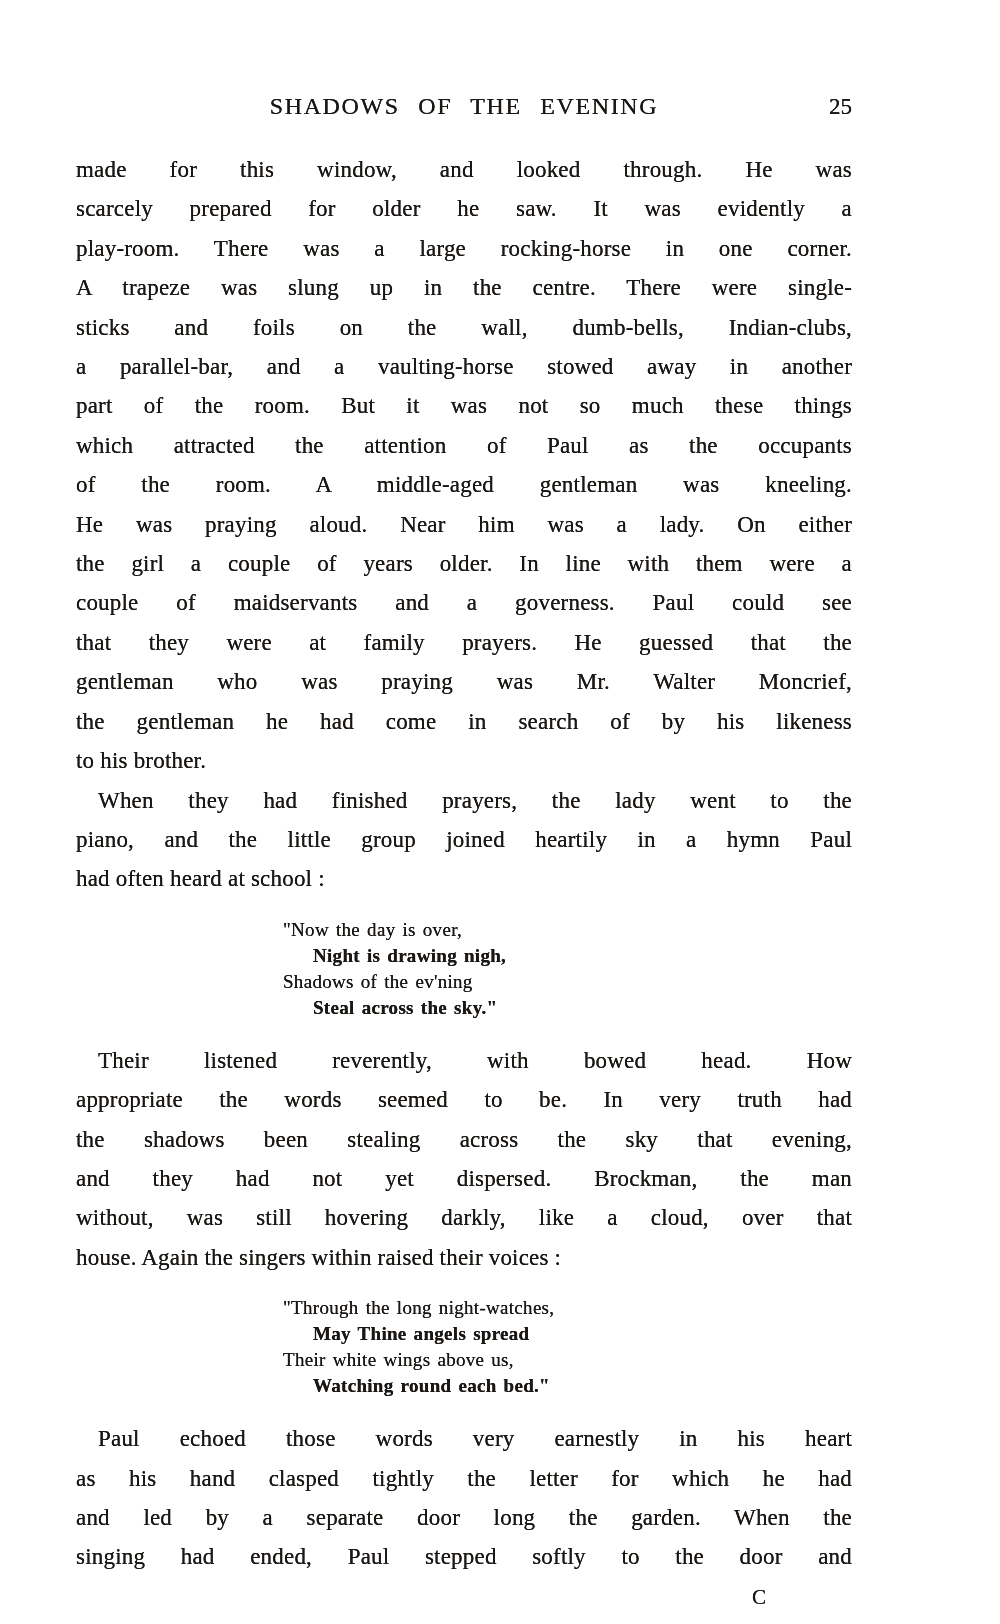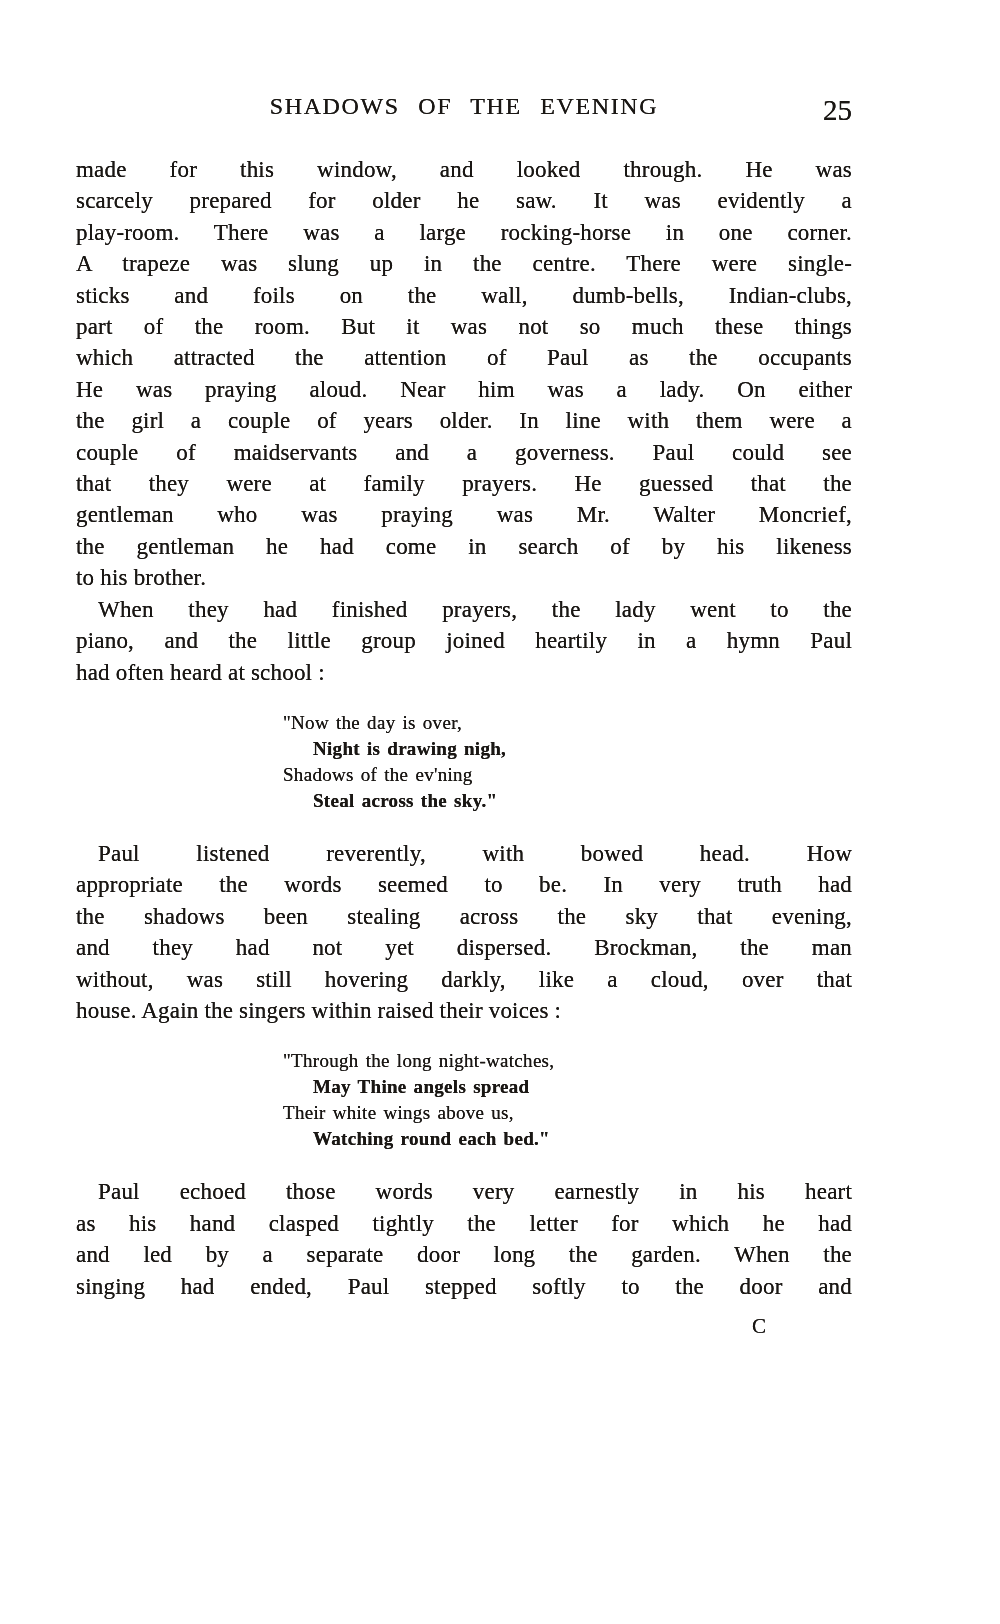--- a/index.html
+++ b/index.html
@@ -40,36 +40,37 @@
     font-size: 24px;
     letter-spacing: 1.6px;
     word-spacing: 11px;
     white-space: nowrap;
     text-shadow: 0 0 0.5px currentColor;
   }
   .page-number {
     position: absolute;
     right: 0;
     top: 1px;
-    font-size: 29px;
+    font-size: 23px;
     text-shadow: 0 0 0.5px currentColor;
   }
   .text-body {
     margin-top: 29px;
   }
   .para {
     font-size: 23px;
     line-height: 31.4px;
     letter-spacing: 0.2px;
   }
   .para .line {
     text-align: justify;
     text-align-last: justify;
     white-space: nowrap;
     text-shadow: 0 0 0.45px currentColor;
+    margin-top: 8px;
   }
   .para .line.indent {
     padding-left: 22px;
   }
   .para .line.lastline {
     text-align-last: left;
     font-family: Liberation Serif, serif;
   }
   .verse {
     font-size: 19px;
@@ -108,43 +109,45 @@
       <div class="page-number">25</div>
     </div>
 
     <div class="text-body">
         <div class="para">
           <div class="line">made for this window, and looked through. He was</div>
           <div class="line">scarcely prepared for older he saw. It was evidently a</div>
           <div class="line">play-room. There was a large rocking-horse in one corner.</div>
           <div class="line">A trapeze was slung up in the centre. There were single-</div>
           <div class="line">sticks and foils on the wall, dumb-bells, Indian-clubs,</div>
+          <div class="line">a parallel-bar, and a vaulting-horse stowed away in another</div>
           <div class="line">part of the room. But it was not so much these things</div>
           <div class="line">which attracted the attention of Paul as the occupants</div>
+          <div class="line">of the room. A middle-aged gentleman was kneeling.</div>
           <div class="line">He was praying aloud. Near him was a lady. On either</div>
           <div class="line">the girl a couple of years older. In line with them were a</div>
           <div class="line">couple of maidservants and a governess. Paul could see</div>
           <div class="line">that they were at family prayers. He guessed that the</div>
           <div class="line">gentleman who was praying was Mr. Walter Moncrief,</div>
           <div class="line">the gentleman he had come in search of by his likeness</div>
           <div class="line lastline">to his brother.</div>
         </div>
         <div class="para">
           <div class="line indent">When they had finished prayers, the lady went to the</div>
           <div class="line">piano, and the little group joined heartily in a hymn Paul</div>
           <div class="line lastline">had often heard at school :</div>
         </div>
         <div class="verse">
           <div class="line">"Now the day is over,</div>
           <div class="line verse-indent">Night is drawing nigh,</div>
           <div class="line">Shadows of the ev'ning</div>
           <div class="line verse-indent">Steal across the sky."</div>
         </div>
         <div class="para">
-          <div class="line indent">Paul listened reverently, with bowed head. How</div>
+          <div class="line indent">Their listened reverently, with bowed head. How</div>
           <div class="line">appropriate the words seemed to be. In very truth had</div>
           <div class="line">the shadows been stealing across the sky that evening,</div>
           <div class="line">and they had not yet dispersed. Brockman, the man</div>
           <div class="line">without, was still hovering darkly, like a cloud, over that</div>
           <div class="line lastline">house. Again the singers within raised their voices :</div>
         </div>
         <div class="verse">
           <div class="line">"Through the long night-watches,</div>
           <div class="line verse-indent">May Thine angels spread</div>
           <div class="line">Their white wings above us,</div>

